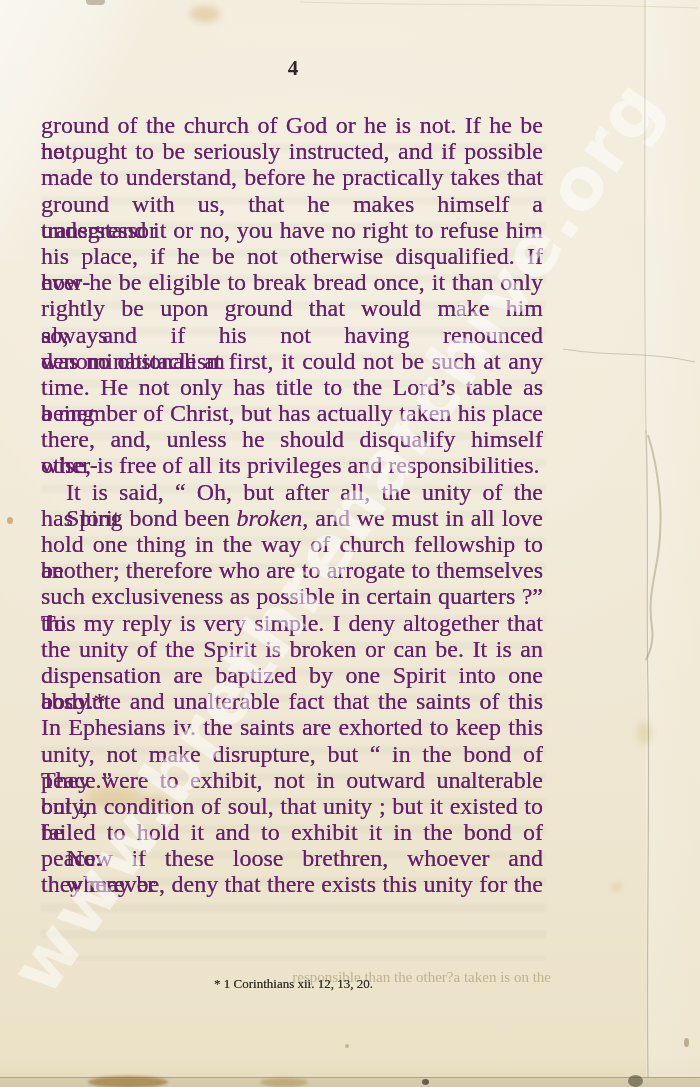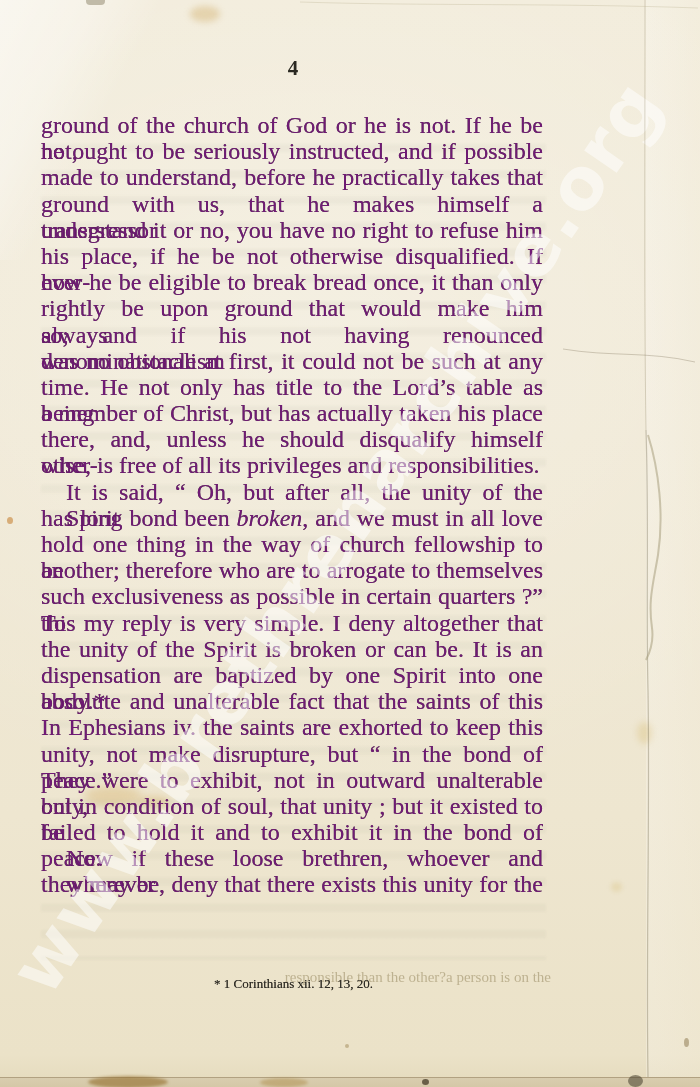--- a/index.html
+++ b/index.html
@@ -147,21 +147,21 @@
       <div class="line">unity, not make disrupture, but “ in the bond of peace.”</div>
       <div class="line">They were to exhibit, not in outward unalterable only,</div>
       <div class="line">but in condition of soul, that unity ; but it existed to be</div>
       <div class="line flush">failed to hold it and to exhibit it in the bond of peace.</div>
       <div class="line indent">Now if these loose brethren, whoever and wherever</div>
       <div class="line">they may be, deny that there exists this unity for the</div>
     </div>
 
   <div class="ghostline">
     <span>responsible than the other?</span>
-    <span>a person is on the</span>
+    <span>a taken is on the</span>
   </div>
 
   <div class="footnote">* 1 Corinthians xii. 12, 13, 20.</div>
 
   <div class="watermark">www.brethrenarchive.org</div>
 
   <svg class="creases" width="700" height="1087" viewBox="0 0 700 1087">
     <path d="M645,0 C645,150 644,300 646,430" stroke="rgba(140,130,100,0.30)" stroke-width="1" fill="none"></path>
     <path d="M646,430 C649,520 646,610 648,690 C650,810 646,950 648,1077" stroke="rgba(122,112,86,0.38)" stroke-width="1.2" fill="none"></path>
     <path d="M648,435 C659,470 664,515 658,555 C653,585 648,600 652,628 C654,642 650,652 646,660" stroke="rgba(168,158,126,0.55)" stroke-width="2" fill="none"></path>

